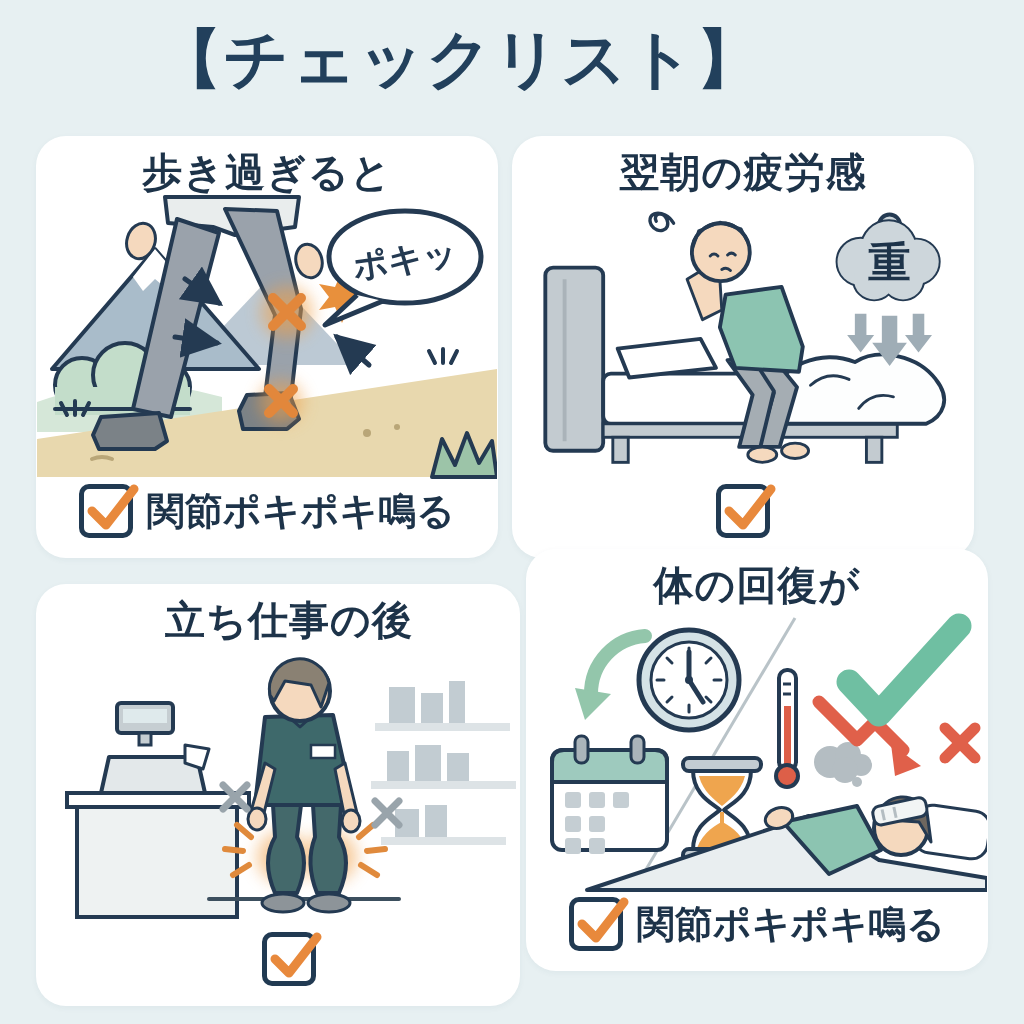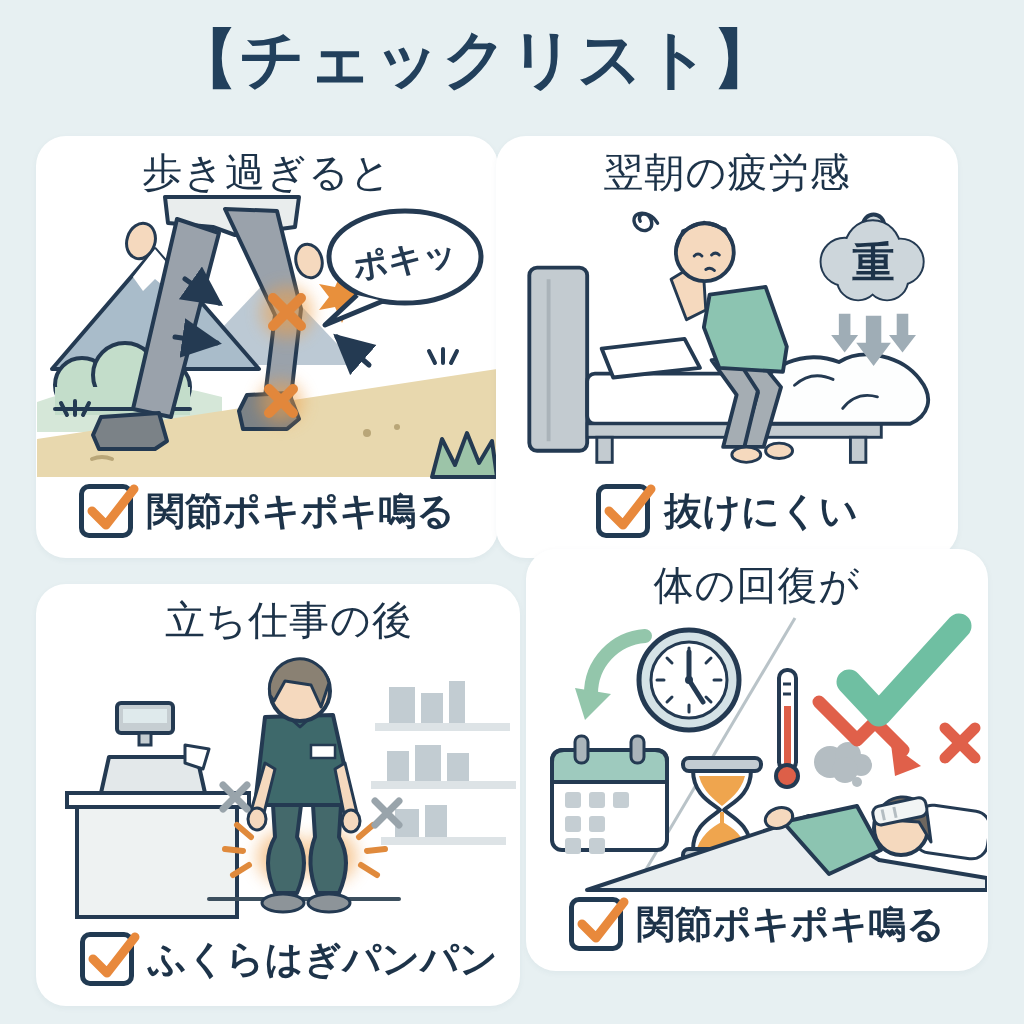--- a/index.html
+++ b/index.html
@@ -2,34 +2,34 @@
 <html><head>
 <meta charset="utf-8">
 <style>
   html,body{margin:0;padding:0;}
   body{
     width:1024px;height:1024px;position:relative;overflow:hidden;
     background:#e7f0f2;
     font-family:"Liberation Sans","DejaVu Sans",sans-serif;
   }
   .page-title{
-    position:absolute;top:16px;left:16px;width:920px;text-align:center;
+    position:absolute;top:16px;left:0;width:920px;text-align:center;
     font-size:64px;font-weight:900;color:#22405c;letter-spacing:2px;
   }
   .panel{
     position:absolute;width:462px;height:422px;background:#ffffff;
     border-radius:30px;box-shadow:0 2px 6px rgba(40,70,90,.05);
     display:flex;flex-direction:column;align-items:center;
   }
   .panel.p1{left:36px;top:136px;}
-  .panel.p2{left:496px;top:136px;gap:8px;}
+  .panel.p2{left:512px;top:136px;gap:8px;}
   .panel.p3{left:36px;top:584px;padding-left:22px;}
   .panel.p4{left:526px;top:549px;}
   .panel-heading{
-    margin:14px 0 0 0;font-size:40px;font-weight:400;color:#1d3349;
+    margin:14px 0 0 0;font-size:40px;font-weight:700;color:#1d3349;
     letter-spacing:1px;line-height:1.1;
   }
   .illus{flex:1;width:460px;display:block;}
   .check-row{
     height:62px;margin-bottom:16px;display:flex;align-items:center;gap:14px;
   }
   .checkbox{
     position:relative;width:44px;height:44px;border:5px solid #213a52;
     border-radius:10px;flex:0 0 auto;
   }
@@ -187,21 +187,20 @@
       <polygon points="374,118 390,118 390,146 400,146 382,170 364,146 374,146"></polygon>
       <polygon points="406,116 418,116 418,138 426,138 412,156 398,138 406,138"></polygon>
     </g>
   </svg>
   <div class="check-row">
     <span class="checkbox">
       <svg width="60" height="60" viewBox="0 0 60 60">
         <polyline points="12,36 26,50 54,14" fill="none" stroke="#e8893c" stroke-width="9" stroke-linecap="round" stroke-linejoin="round"></polyline>
       </svg>
     </span>
-    <span class="check-label">抜けにくい</span>
   </div>
 </div>
 
 <div class="panel p3">
   <h2 class="panel-heading">立ち仕事の後</h2>
   <svg class="illus" viewBox="0 0 460 280">
     <defs>
       <filter id="glow3" x="-80%" y="-80%" width="260%" height="260%">
           <feGaussianBlur stdDeviation="8"></feGaussianBlur>
         </filter>
@@ -268,21 +267,20 @@
       <line x1="316" y1="156" x2="340" y2="180"></line>
         <line x1="340" y1="156" x2="316" y2="180"></line>
     </g>
   </svg>
   <div class="check-row">
     <span class="checkbox">
       <svg width="60" height="60" viewBox="0 0 60 60">
         <polyline points="12,36 26,50 54,14" fill="none" stroke="#e8893c" stroke-width="9" stroke-linecap="round" stroke-linejoin="round"></polyline>
       </svg>
     </span>
-    <span class="check-label">ふくらはぎパンパン</span>
   </div>
 </div>
 
 <div class="panel p4">
   <h2 class="panel-heading">体の回復が</h2>
   <svg class="illus" viewBox="0 0 460 280">
     <line x1="268" y1="8" x2="108" y2="278" stroke="#b9c3c8" stroke-width="3"></line>
 
     <g>
       <circle cx="162" cy="70" r="50" fill="#d4e2e6" stroke="#243a52" stroke-width="5"></circle>

